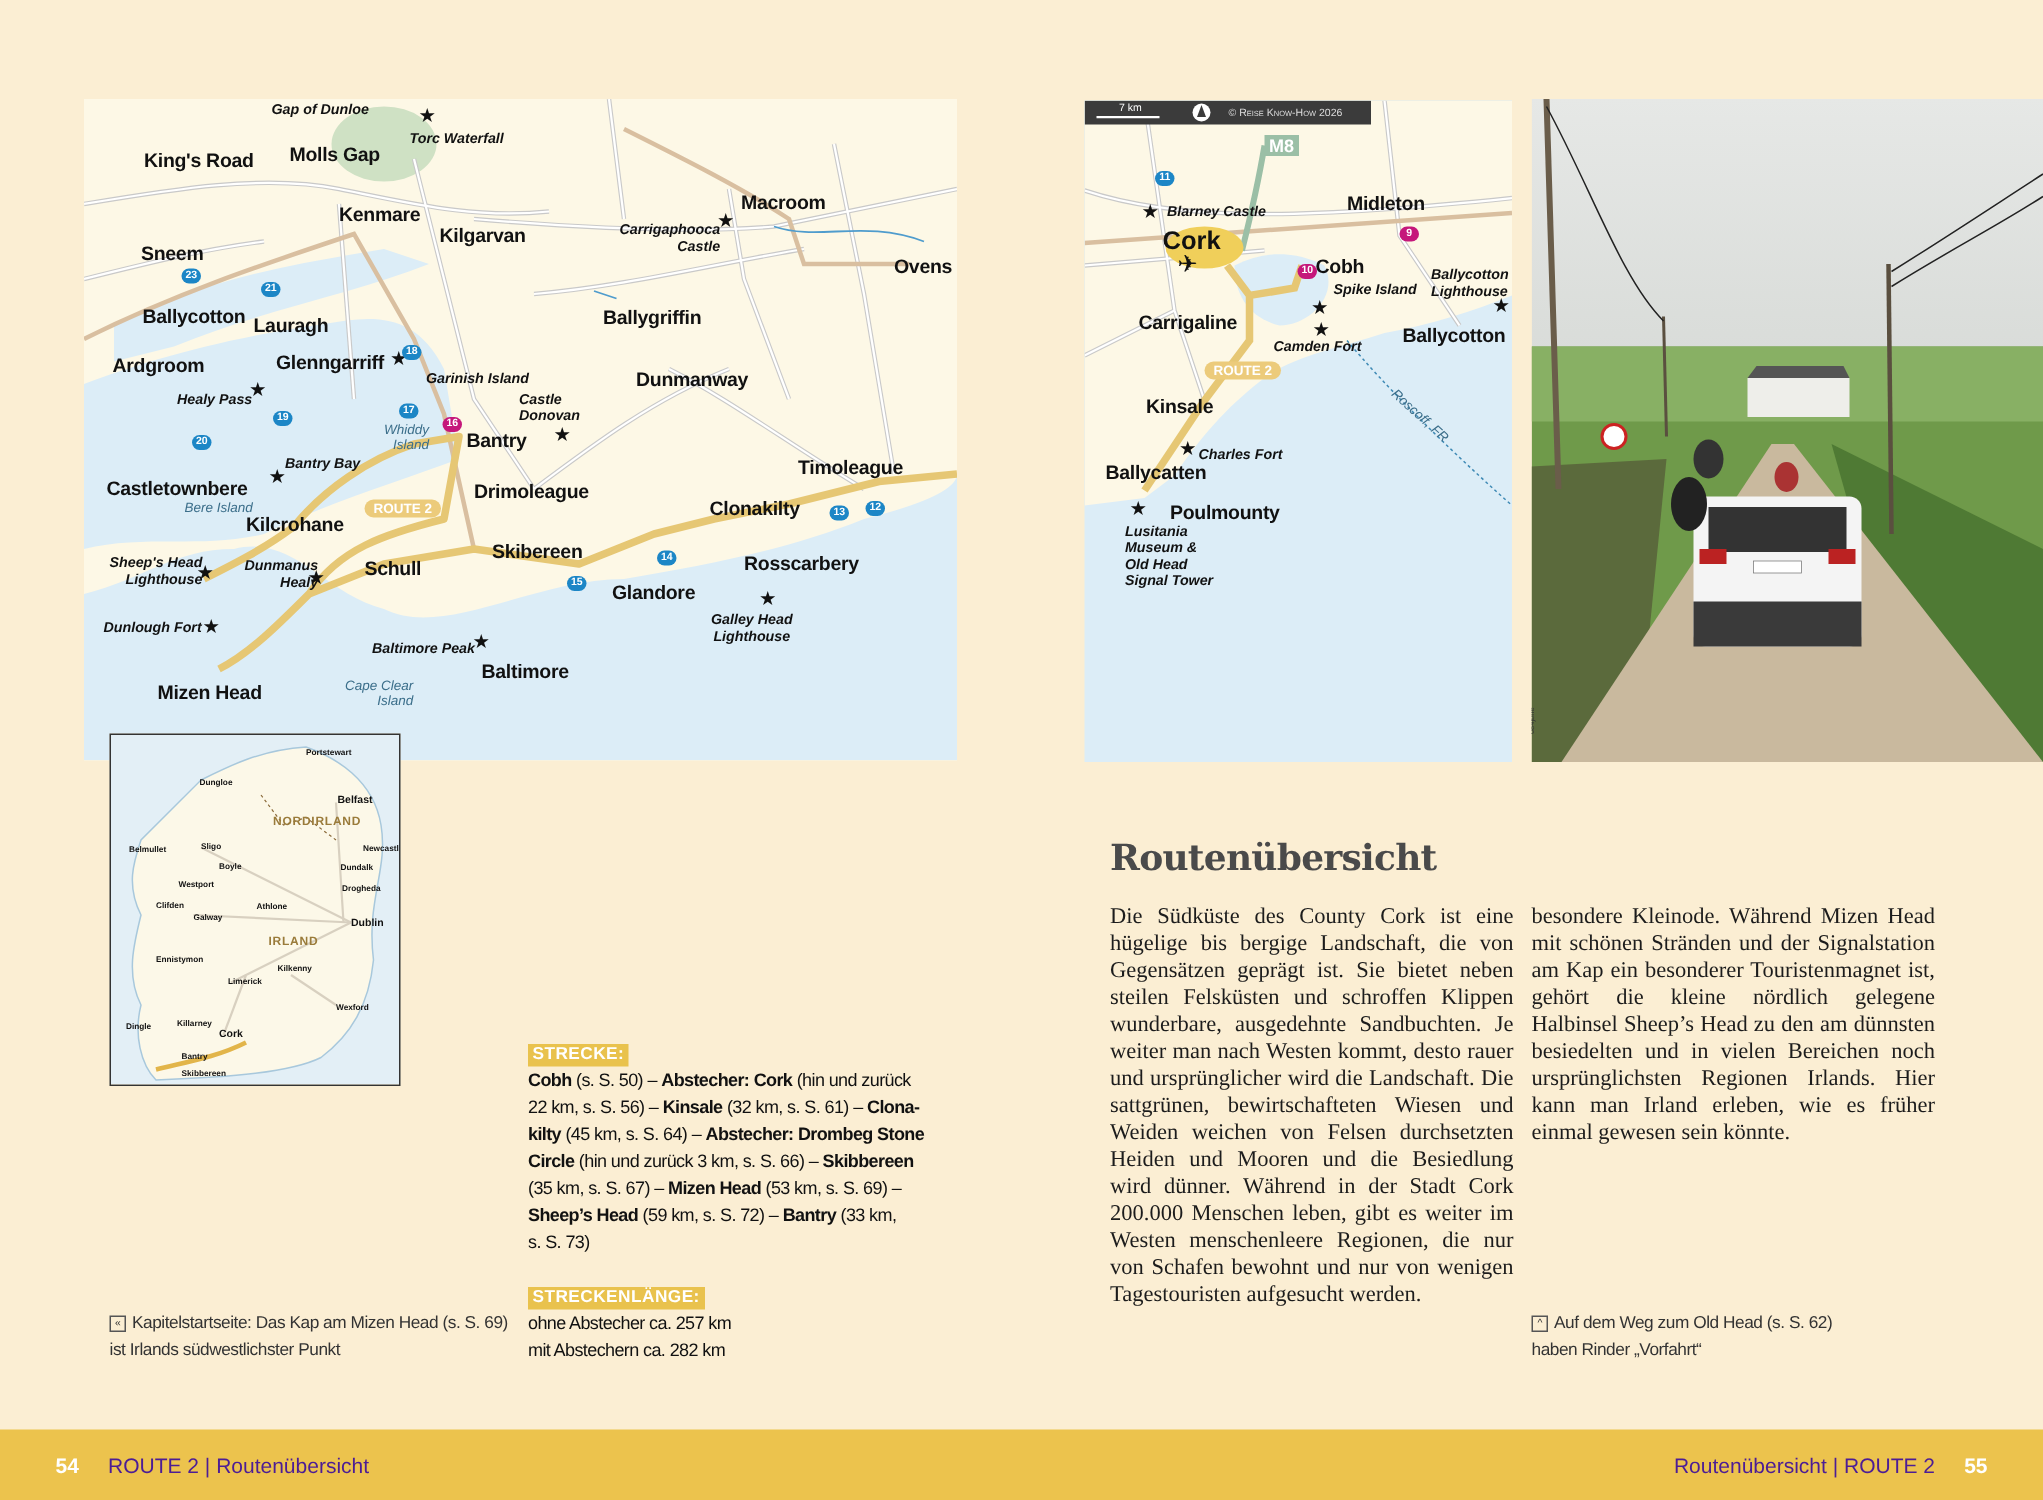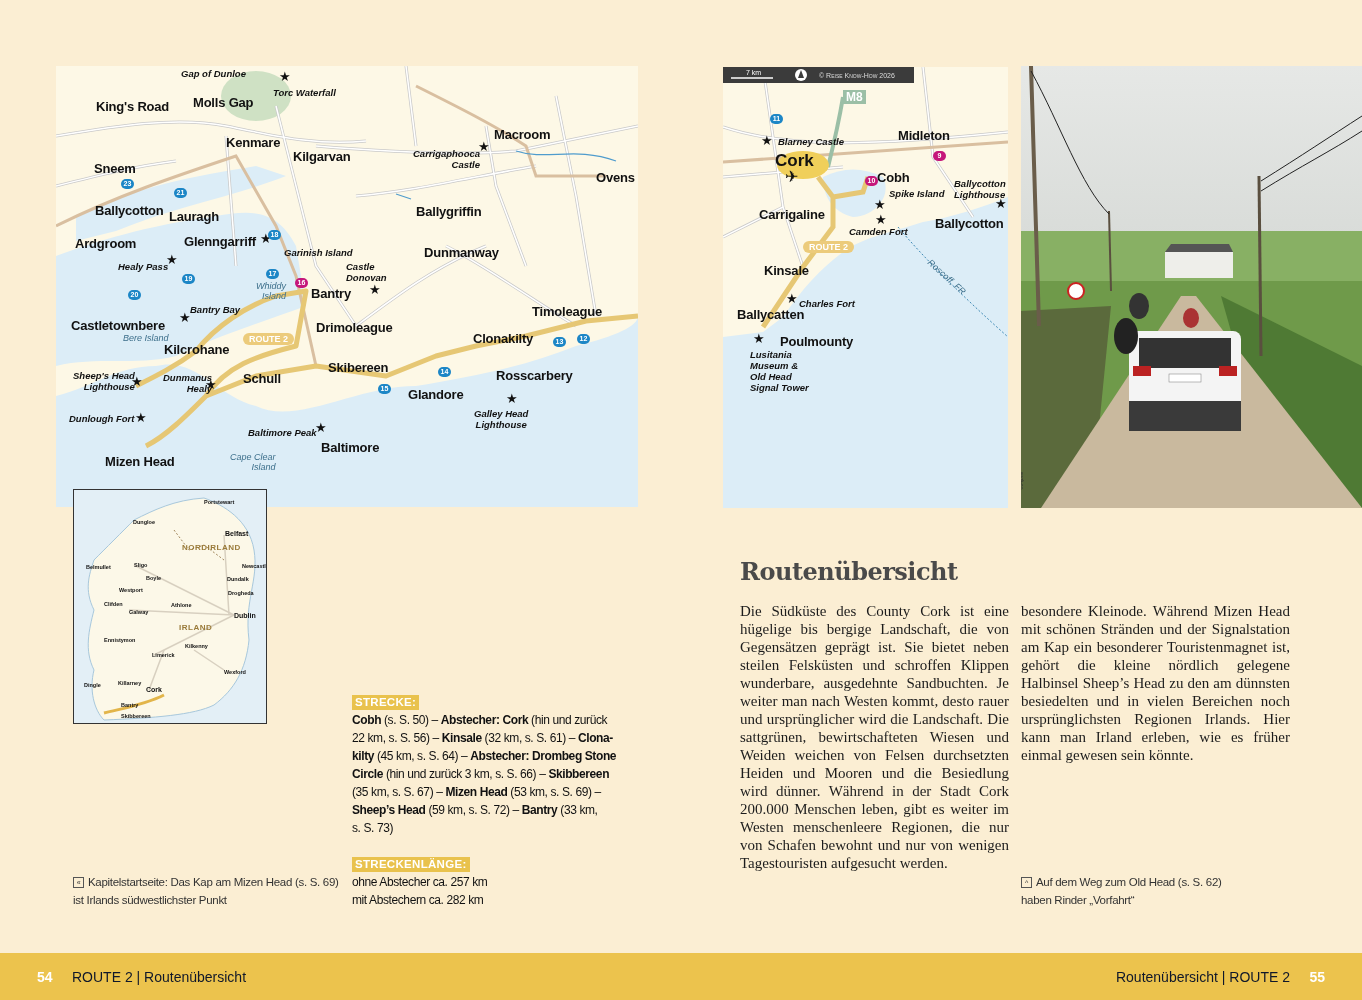--- a/index.html
+++ b/index.html
@@ -22,21 +22,21 @@
   .box-icon{display:inline-block;width:9px;height:9px;border:1px solid #555;font-size:7px;line-height:9px;text-align:center;margin-right:4px;vertical-align:1px;}
   .facts{font-family:"Liberation Sans",sans-serif;font-size:12px;line-height:18px;color:#111;letter-spacing:-0.4px;}
   .facts b{font-weight:bold;}
   .tag{display:inline-block;background:#e9c24d;color:#fff;font-weight:bold;font-size:11.5px;padding:0 3px;line-height:15px;letter-spacing:0.3px;}
   .heading{font-family:"DejaVu Serif",serif;font-weight:bold;font-size:24px;color:#4a4a4a;letter-spacing:-0.5px;}
   .body-text{font-family:"Liberation Serif",serif;font-size:15px;line-height:18px;color:#1c1c1c;text-align:justify;hyphens:manual;}
   .body-text p{margin:0;}
   .body-text p.indent{text-indent:14px;}
   .footer{left:0;top:953px;width:1362px;height:47px;background:#ecc34d;}
   .footer .pg{position:absolute;top:16px;color:#fff;font-weight:bold;font-size:14px;}
-  .footer .run{position:absolute;top:16px;color:#0f172a;font-size:14px;}
+  .footer .run{position:absolute;top:16px;color:#4c1d95;font-size:14px;}
   .photo{overflow:hidden;}
 </style>
 </head>
 <body>
 
 <div class="abs map" style="left:56px;top:66px;width:582px;height:441px;">
   <svg width="582" height="441">
 
     <path d="M0,330 C40,320 60,300 100,300 C140,290 160,330 200,340 C240,360 300,320 360,320 C420,310 470,300 520,280 C560,270 582,260 582,250 L582,441 L0,441 Z" fill="#dcedf7"></path>
     <path d="M0,190 C40,175 90,160 160,150 C190,145 220,140 240,180 L250,240 C210,255 160,270 120,290 C80,300 40,290 0,300 Z" fill="#dcedf7"></path>
@@ -84,21 +84,21 @@
   <div id="ov-layer">
       <div class="lbl town" style="left: 40px; top: 34px;">King's Road</div>
       <div class="lbl town" style="left: 137px; top: 30px;">Molls Gap</div>
       <div class="lbl town" style="left: 170px; top: 70px;">Kenmare</div>
       <div class="lbl town" style="left: 237px; top: 84px;">Kilgarvan</div>
       <div class="lbl town" style="left: 438px; top: 62px;">Macroom</div>
       <div class="lbl town" style="left: 540px; top: 105px;">Ovens</div>
       <div class="lbl town" style="left: 38px; top: 96px;">Sneem</div>
       <div class="lbl town" style="left: 39px; top: 138px;">Ballycotton</div>
       <div class="lbl town" style="left: 113px; top: 144px;">Lauragh</div>
-      <div class="lbl town" style="left: 348px; top: 139px; padding-left: 12px;">Ballygriffin</div>
+      <div class="lbl town" style="left: 334px; top: 139px; padding-left: 12px;">Ballygriffin</div>
       <div class="lbl town" style="left: 19px; top: 171px;">Ardgroom</div>
       <div class="lbl town" style="left: 128px; top: 169px;">Glenngarriff</div>
       <div class="lbl town" style="left: 368px; top: 180px;">Dunmanway</div>
       <div class="lbl town" style="left: 255px; top: 221px;">Bantry</div>
       <div class="lbl town" style="left: 260px; top: 255px;">Drimoleague</div>
       <div class="lbl town" style="left: 476px; top: 239px;">Timoleague</div>
       <div class="lbl town" style="left: 15px; top: 253px;">Castletownbere</div>
       <div class="lbl town" style="left: 108px; top: 277px;">Kilcrohane</div>
       <div class="lbl town" style="left: 417px; top: 266px;">Clonakilty</div>
       <div class="lbl town" style="left: 187px; top: 306px;">Schull</div>

